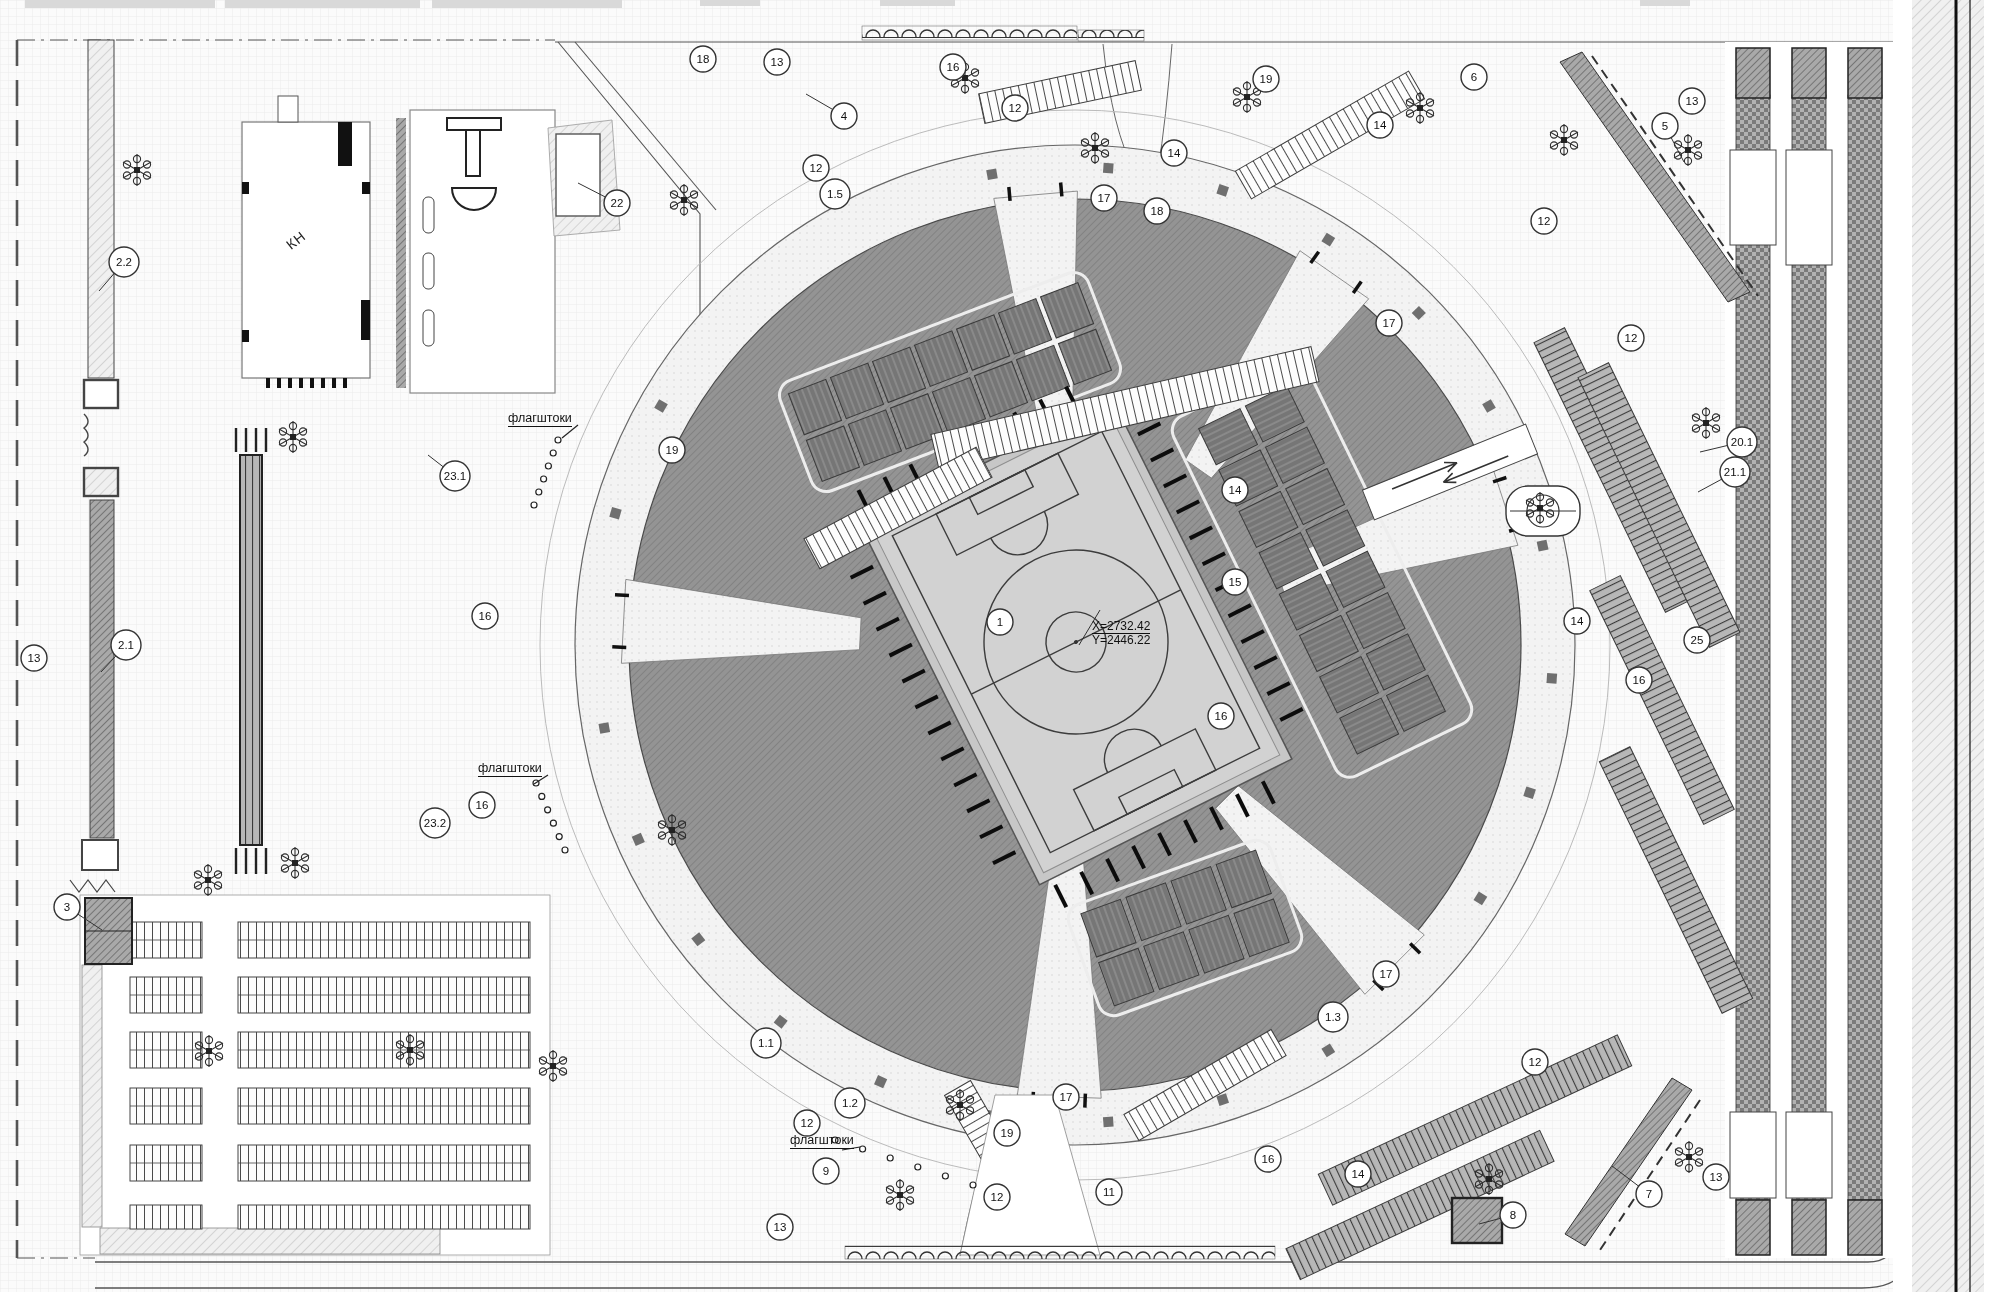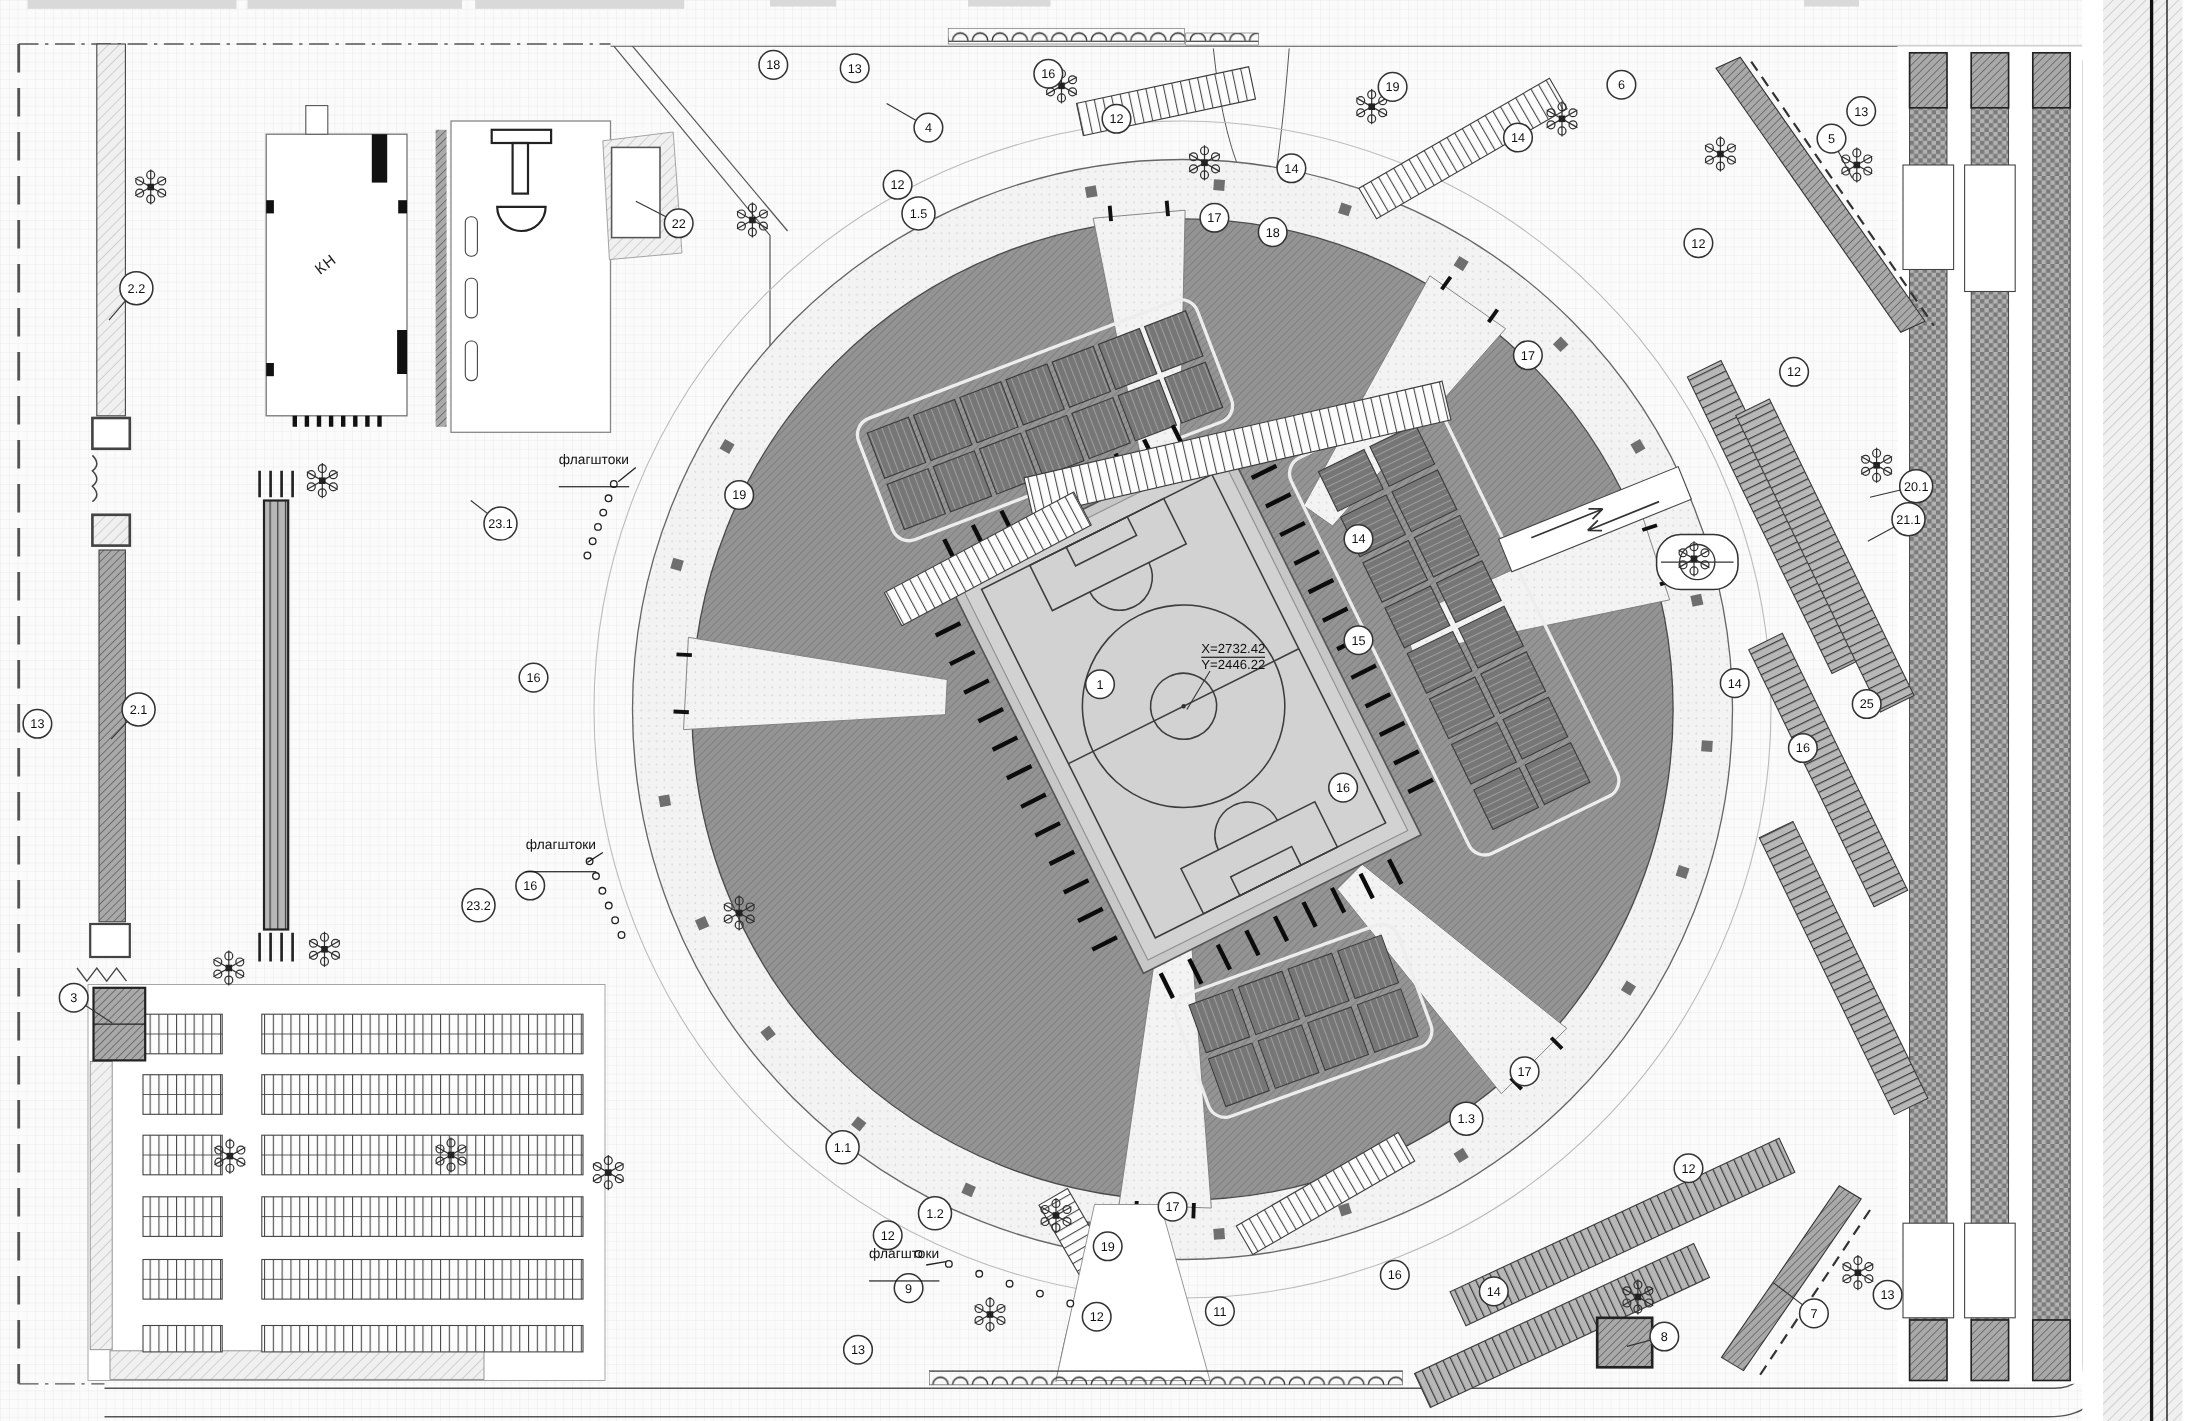--- a/index.html
+++ b/index.html
@@ -1,23 +1,23 @@
 <!DOCTYPE html>
 <html><head>
 <meta charset="utf-8">
 <style>
   html,body{margin:0;padding:0;background:#fff;}
   #stage{position:relative;width:2000px;height:1292px;overflow:hidden;background:#fff;
          font-family:"Liberation Sans",sans-serif;}
   svg{position:absolute;left:0;top:0;}
   .lbl{position:absolute;font-size:12px;color:#111;white-space:nowrap;line-height:13px;}
   #coord-mark span{display:block;}
-  #coord-mark .u{border-bottom:1.2px solid #111;}
+  #coord-mark .u{border-bottom:1.2px solid #111;margin-top:36px;}
   #kn-label{font-size:14px;letter-spacing:1px;transform:rotate(-38deg);color:#222;}
-  .flag-lbl{border-bottom:1.2px solid #111;padding-bottom:17px;font-size:12.5px;color:#111;}
+  .flag-lbl{border-bottom:1.2px solid #111;padding-bottom:1px;font-size:12.5px;color:#111;}
   .co-txt{font-size:11.5px;fill:#111;}
 </style>
 </head>
 <body>
 
 <div id="stage">
 <svg id="plan" width="2000" height="1292" viewBox="0 0 2000 1292">
 <defs>
   <pattern id="grid" width="8" height="8" patternUnits="userSpaceOnUse">
     <rect width="8" height="8" fill="#fbfbfb"></rect>

